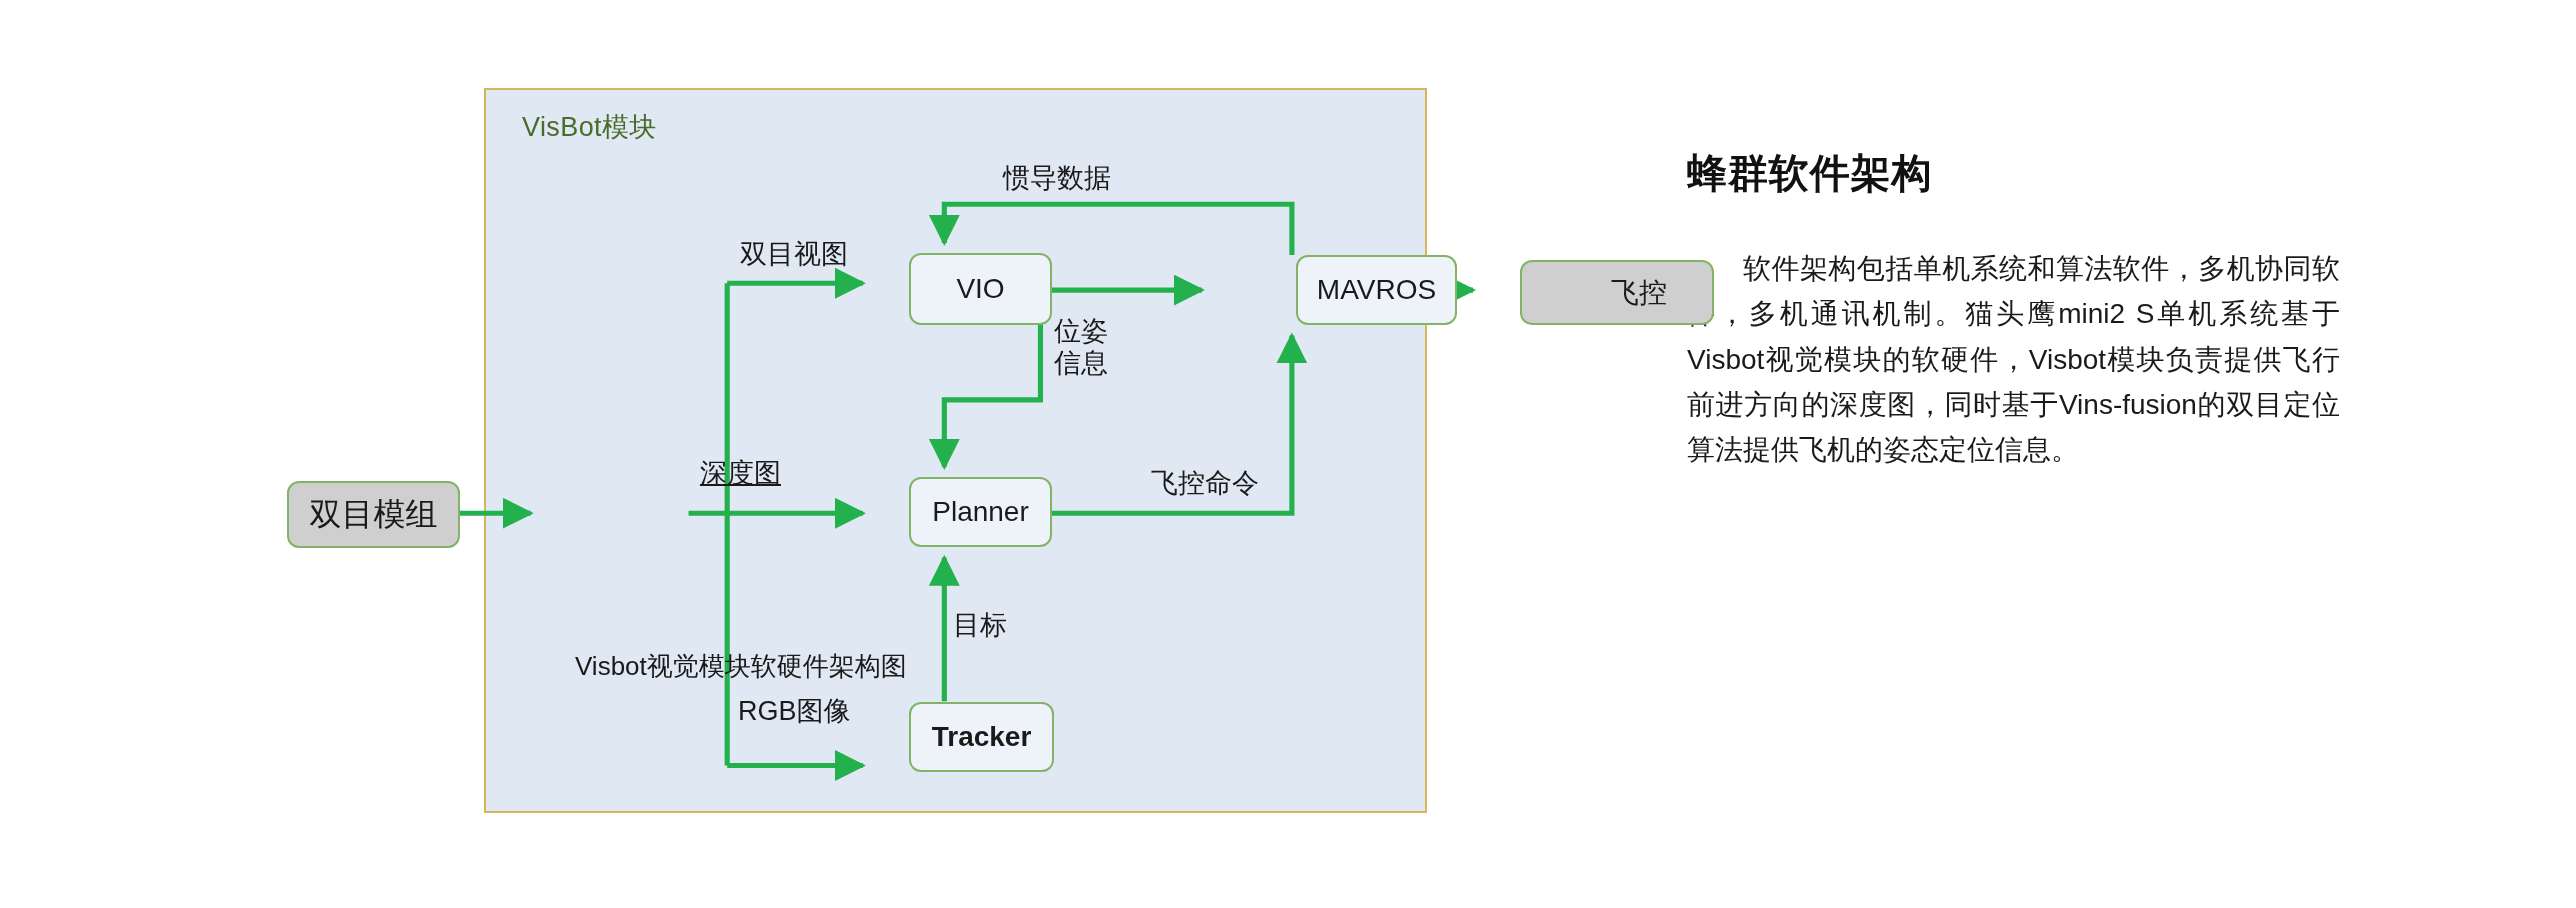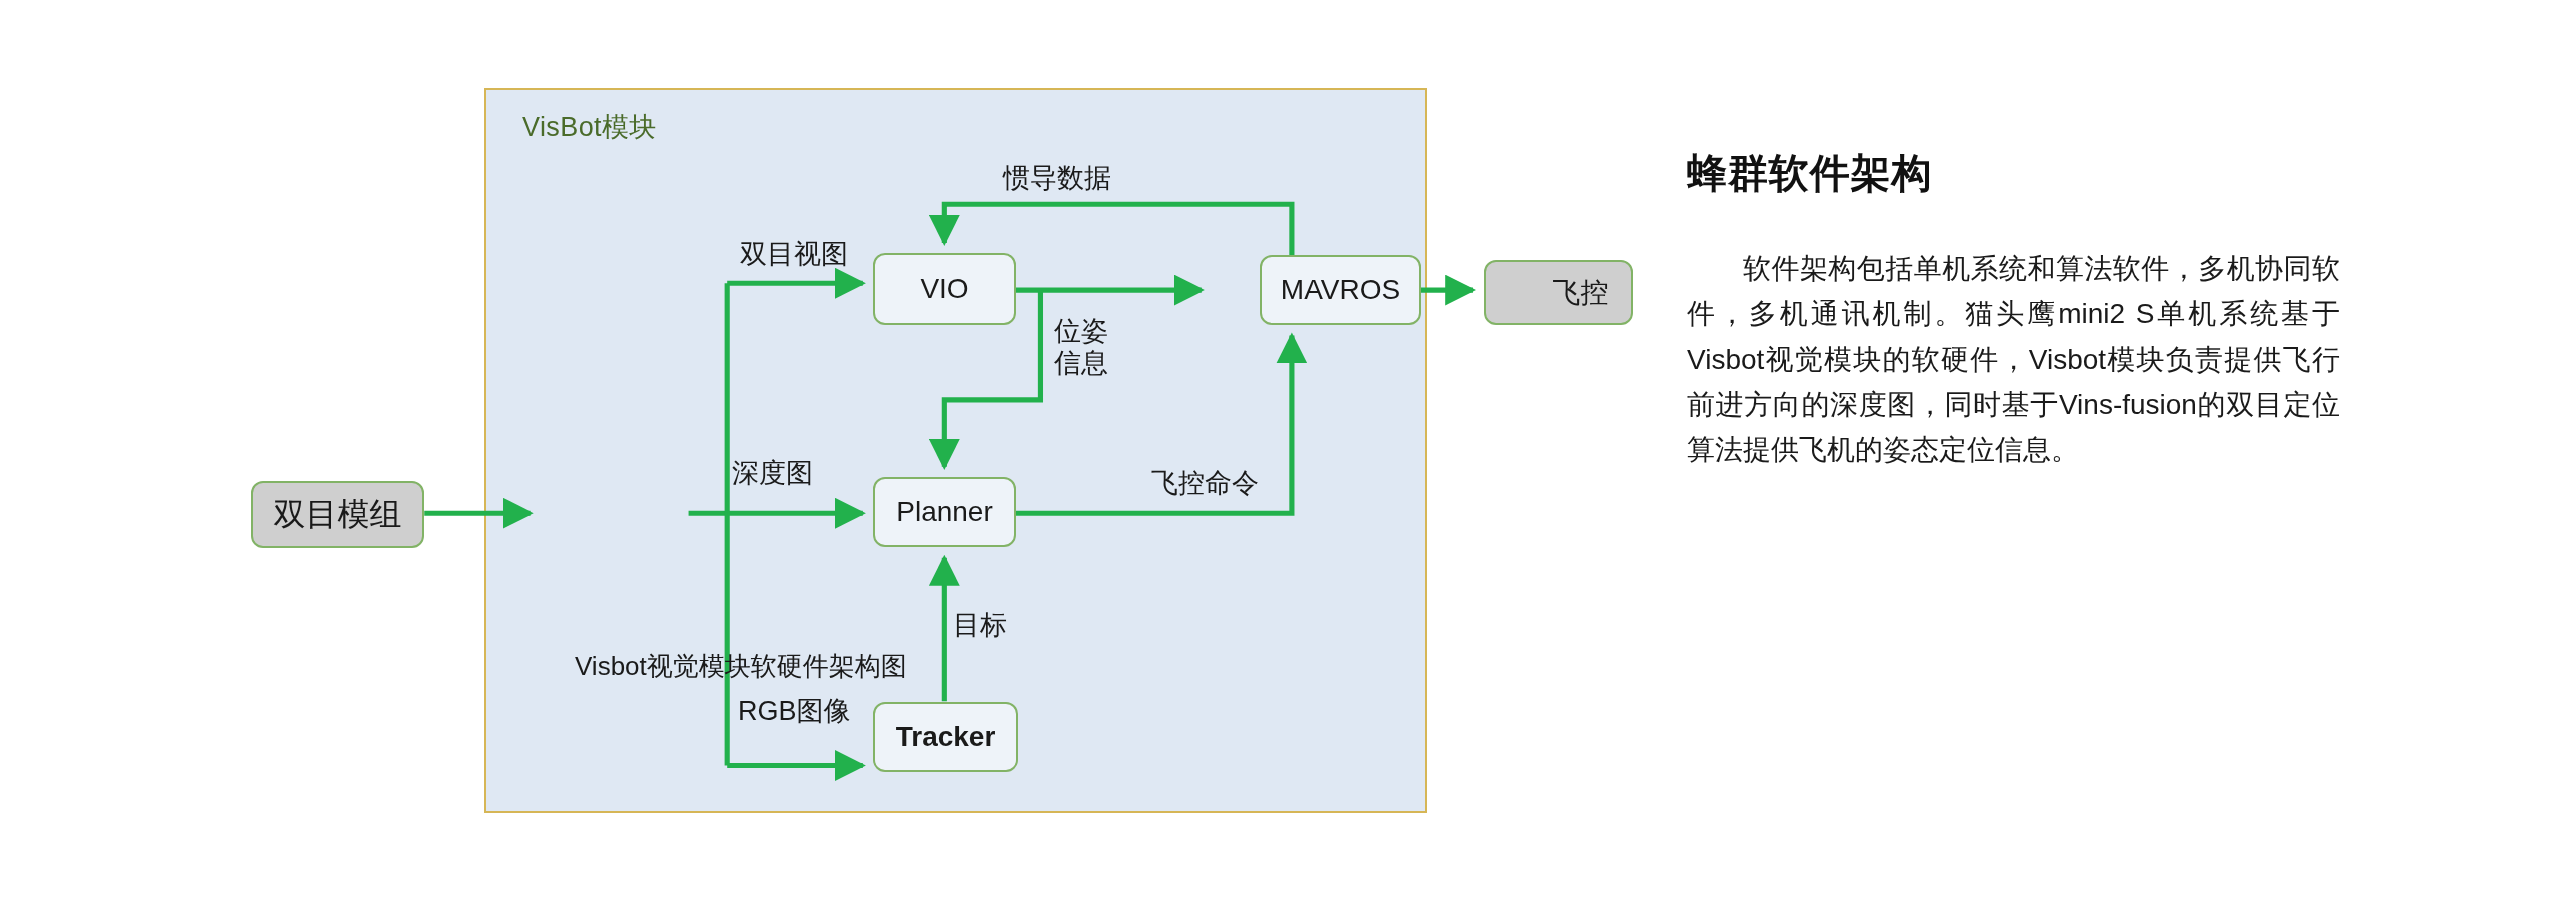--- a/index.html
+++ b/index.html
@@ -31,45 +31,46 @@
   .node{
     position:absolute;
     box-sizing:border-box;
     border:2.6px solid #82b366;
     border-radius:12px;
     display:flex;align-items:center;justify-content:center;
     text-align:center;
     color:#1a1a1a;
     line-height:1.12;
     z-index:5;
+    margin-left:36px;
   }
   .node.proc{background:#eef3f9;}
   .node.hw{background:#cfcfcf;}
 
   #node-vio{left:873px;top:253px;width:143px;height:72px;font-size:28px;}
   #node-mavros{left:1260px;top:255px;width:161px;height:70px;font-size:28px;}
-  #node-fc{left:1484px;top:260px;width:149px;height:65px;font-size:28px;padding-left:44px;}
+  #node-fc{left:1484px;top:260px;width:194px;height:65px;font-size:28px;padding-left:44px;}
   #node-camera{left:541px;top:478px;width:148px;height:70px;font-size:26px;}
   #node-planner{left:873px;top:477px;width:143px;height:70px;font-size:28px;}
   #node-tracker{left:873px;top:702px;width:145px;height:70px;font-size:28px;font-weight:bold;}
   #node-binocular{left:251px;top:481px;width:173px;height:67px;font-size:32px;}
 
   
   .edge-label{
     position:absolute;
     font-size:27px;
     color:#1a1a1a;
     white-space:nowrap;
     line-height:1.18;
     z-index:6;
   }
   #lbl-imu{left:1003px;top:163px;}
   #lbl-stereo-view{left:740px;top:239px;}
   #lbl-pose{left:1054px;top:316px;text-align:left;}
-  #lbl-depth{left:732px;top:458px;}
+  #lbl-depth{left:700px;top:458px;text-decoration:underline;}
   #lbl-fc-cmd{left:1151px;top:468px;}
   #lbl-target{left:953px;top:610px;}
   #lbl-rgb{left:738px;top:696px;}
   #lbl-arch-caption{left:575px;top:651px;font-size:26px;}
 
   
   #edges{position:absolute;left:0;top:0;width:1717px;height:908px;z-index:4;}
 
   
   #panel{

